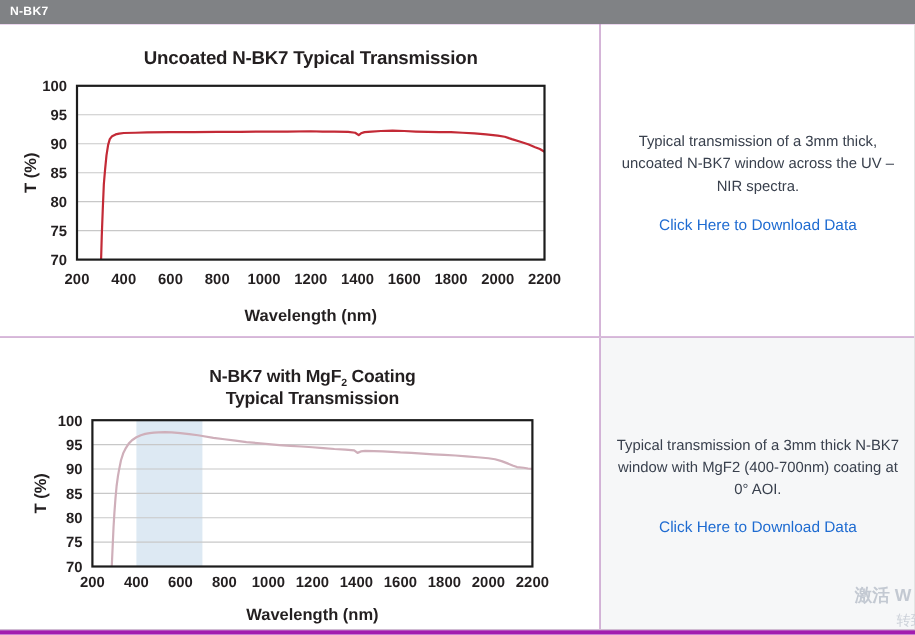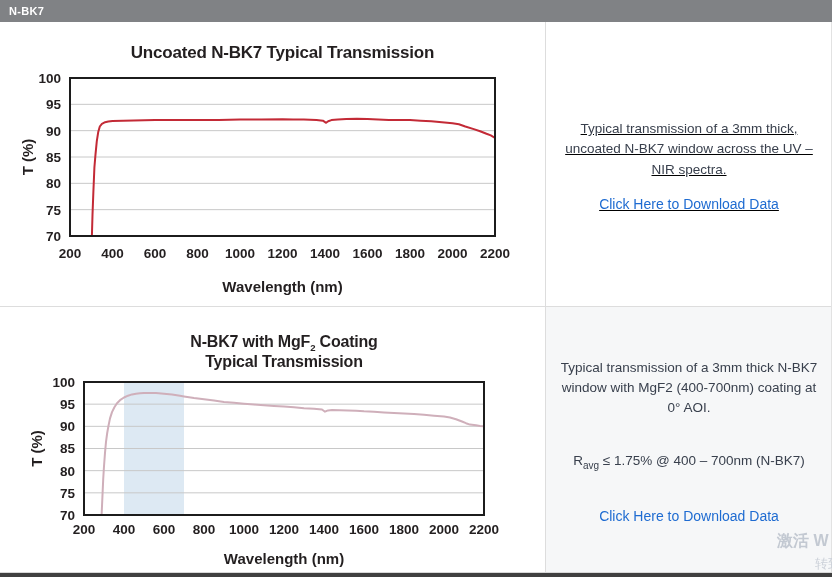--- a/index.html
+++ b/index.html
@@ -1,38 +1,38 @@
 <!DOCTYPE html>
 <html><head>
 <meta charset="utf-8">
 <style>
   html,body{margin:0;padding:0;background:#ffffff;}
   .page{
-    position:relative;width:832px;height:577px;overflow:hidden;background:#404040;
+    position:relative;width:832px;height:577px;overflow:hidden;background:#a21caf;
     font-family:"Liberation Sans",sans-serif;
   }
   .tab-header{
     position:absolute;left:0;top:0;width:832px;height:22px;
     background:var(--header-bg,#808285);display:flex;align-items:center;
   }
   .tab-header span{
     color:#ffffff;font-size:11px;font-weight:bold;letter-spacing:.3px;padding-left:9px;
   }
   .cell{position:absolute;box-sizing:border-box;}
   .row1-left{left:0;top:22px;width:545px;height:284px;background:#ffffff;}
   .row1-right{
     left:546px;top:22px;width:286px;height:284px;background:#ffffff;
     display:flex;flex-direction:column;justify-content:center;align-items:center;
-    text-align:center;padding:0 15px;text-decoration:underline;
+    text-align:center;padding:0 15px;
   }
   .row2-left{left:0;top:307px;width:545px;height:265px;background:#ffffff;}
   .row2-right{
     left:546px;top:307px;width:286px;height:265px;background:#f6f7f8;
     display:flex;flex-direction:column;justify-content:center;align-items:center;
-    text-align:center;padding:0 13px;gap:21px;
+    text-align:center;padding:0 13px;
   }
   .desc{color:var(--body-text,#39404d);font-size:13.5px;line-height:1.5;margin:6px 0;}
   .dl-link{color:var(--accent-link,#1e6bd1);font-size:14px;line-height:1.5;margin:8px 0 0 0;
     text-decoration:none;cursor:pointer;display:block;}
   .spec-line{color:var(--body-text,#39404d);font-size:13.5px;margin:7px 0;}
   .spec-line sub{font-size:10px;}
   .vdiv{position:absolute;left:545px;top:22px;width:1px;height:550px;background:#dddddd;}
   .hdiv{position:absolute;left:0;top:306px;width:832px;height:1px;background:#dddddd;}
   .bline{position:absolute;left:0;top:572px;width:832px;height:1px;background:#d8d8d8;}
   .rline{position:absolute;left:831px;top:22px;width:1px;height:550px;background:#e2e2e2;}
@@ -124,21 +124,20 @@
         <text x="484" y="227" text-anchor="middle" font-size="13.5" font-weight="bold">2200</text>
         <text x="284" y="40" text-anchor="middle" font-size="16" font-weight="bold" letter-spacing="-0.2"><tspan>N-BK7 with MgF</tspan><tspan font-size="9.6" dy="4">2</tspan><tspan dy="-4"> Coating</tspan></text>
         <text x="284" y="60" text-anchor="middle" font-size="16" font-weight="bold" letter-spacing="-0.2"><tspan>Typical Transmission</tspan></text>
         <text x="284" y="257" text-anchor="middle" font-size="15" font-weight="bold">Wavelength (nm)</text>
         <text x="42" y="141.5" text-anchor="middle" font-size="15" font-weight="bold" transform="rotate(-90 42 141.5)">T (%)</text>
       </svg>
   </div>
 
   <div class="cell row2-right">
     <p class="desc">Typical transmission of a 3mm thick N-BK7 window with MgF2 (400-700nm) coating at 0° AOI.</p>
-    <p class="spec-line"><span>R</span><sub>avg</sub><span> ≤ 1.75% @ 400 – 700nm (N-BK7)</span></p>
     <a class="dl-link">Click Here to Download Data</a>
   </div>
 
   <div class="vdiv"></div>
   <div class="hdiv"></div>
   <div class="bline"></div>
   <div class="rline"></div>
 
   <div class="wm1">激活 W</div>
   <div class="wm2">转到“设</div>

